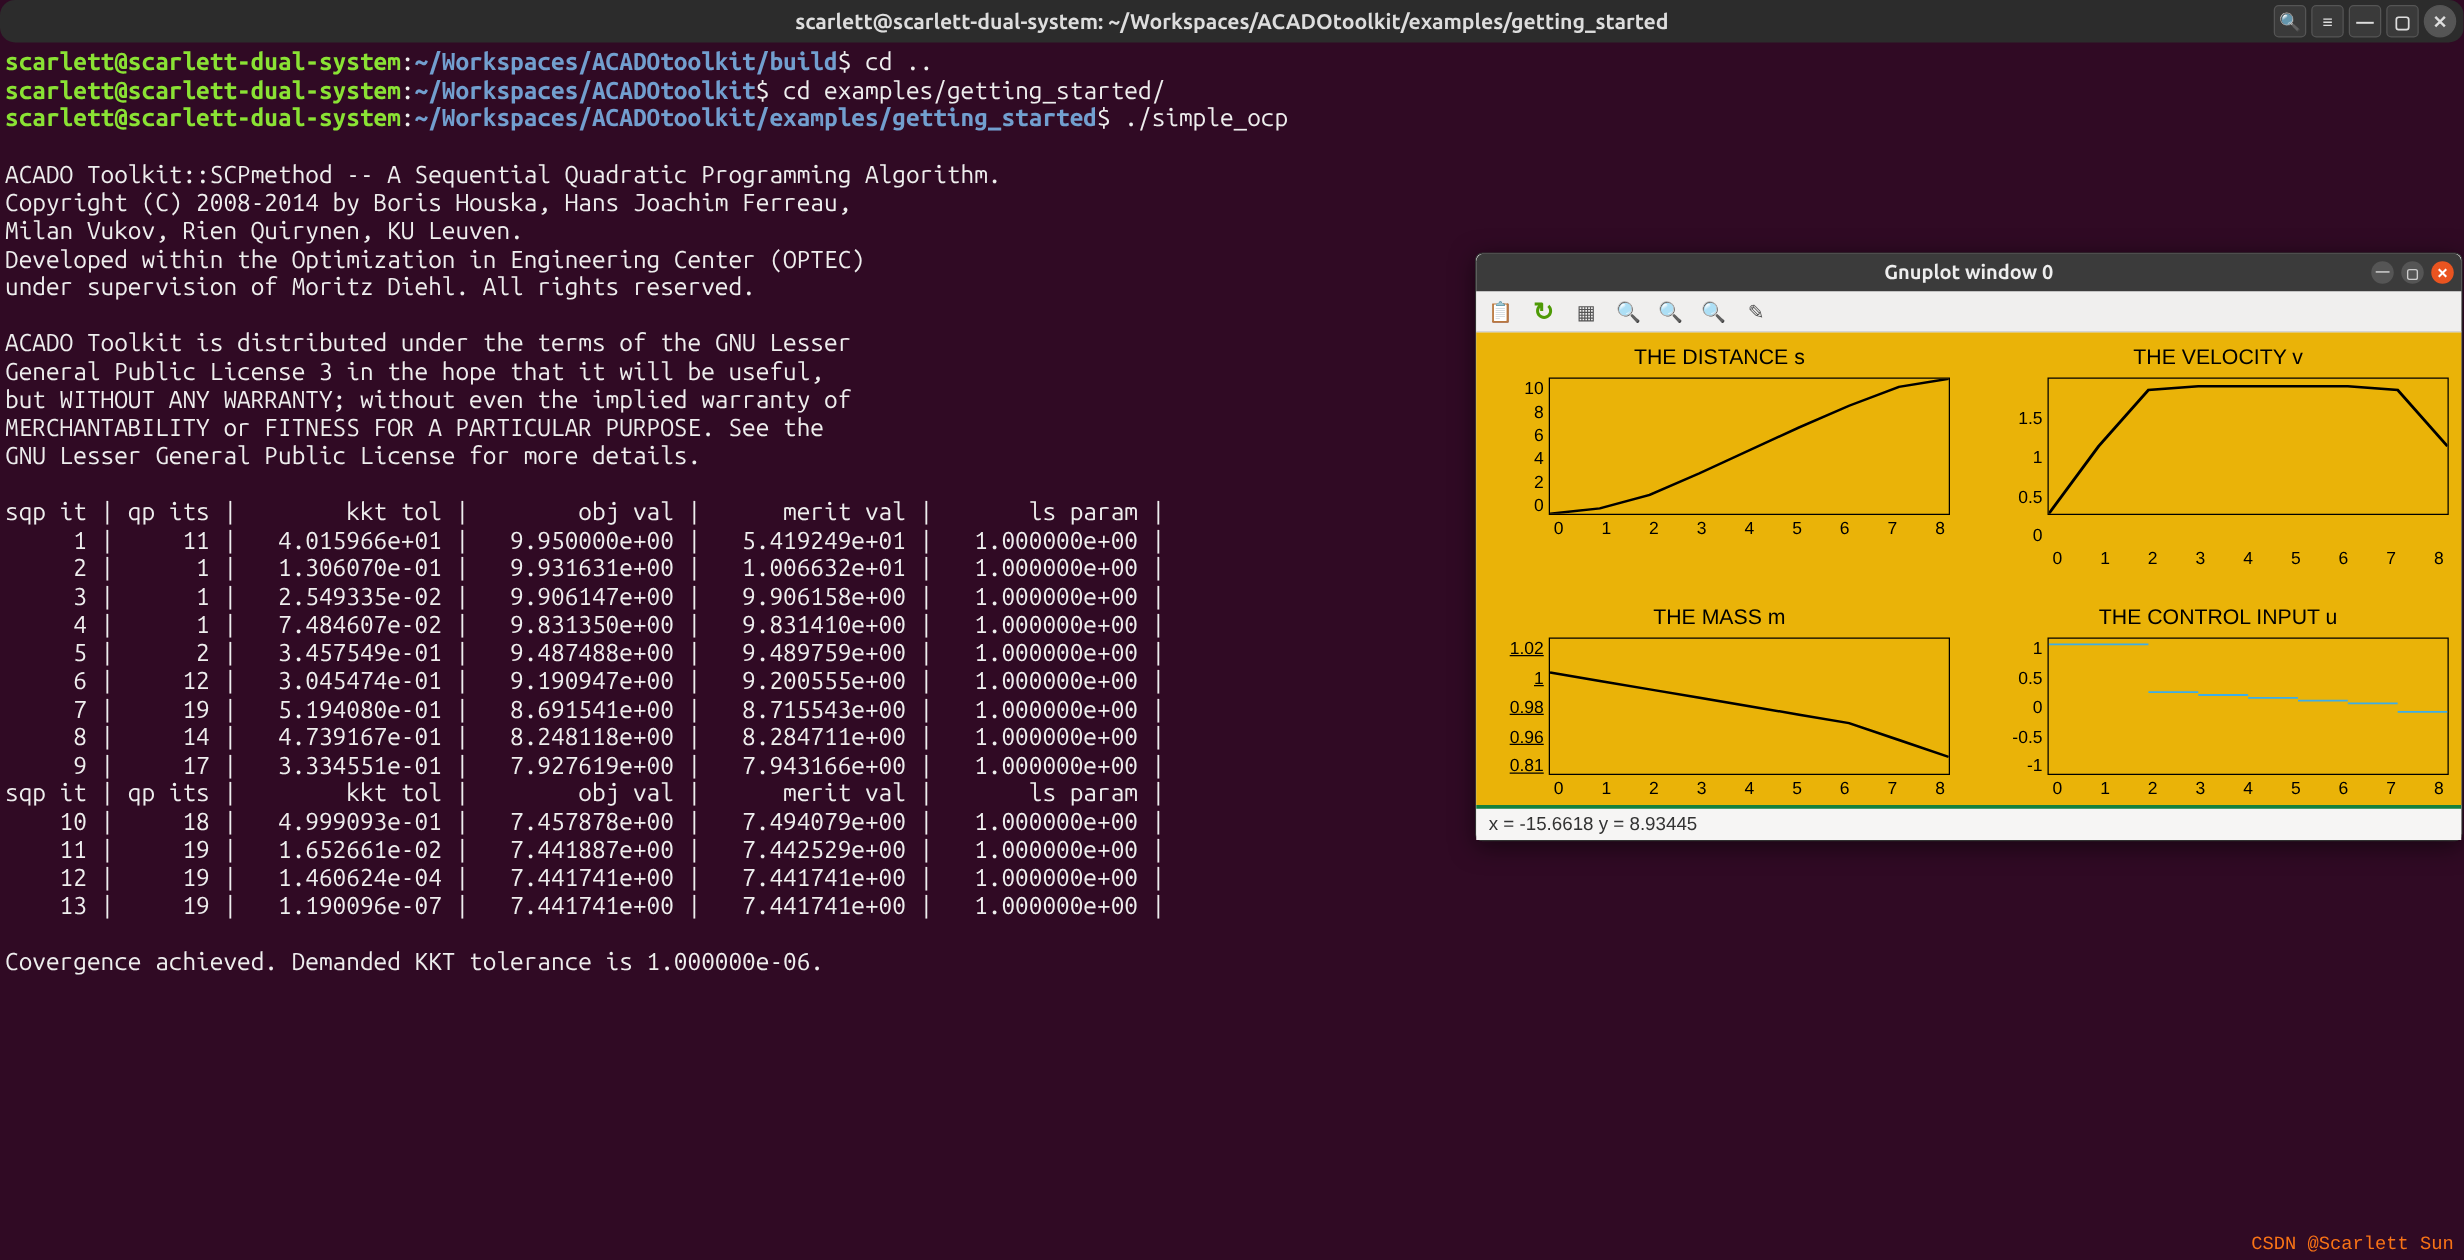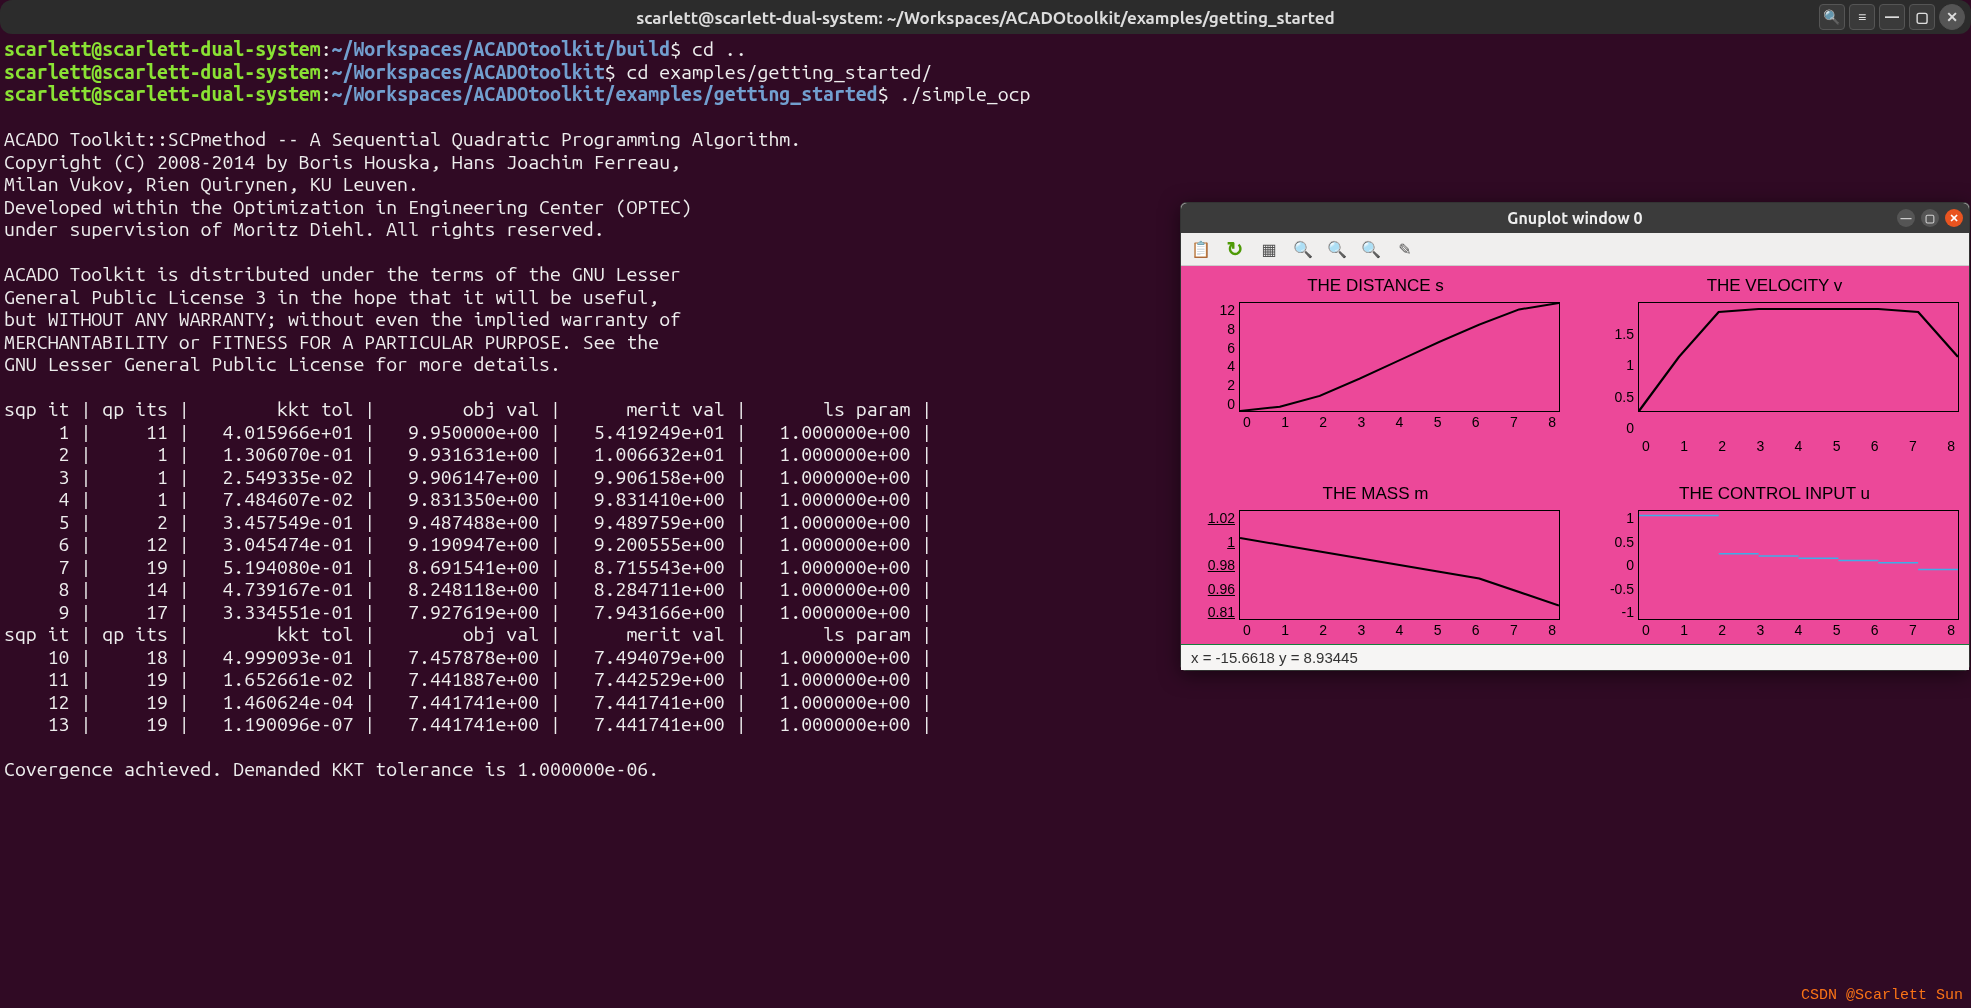--- a/index.html
+++ b/index.html
@@ -93,21 +93,21 @@
   .gp-toolbar {
     background: #f0efee;
     border-bottom: 1px solid #ccc;
     padding: 4px 8px;
     display: flex;
     gap: 10px;
     align-items: center;
   }
   .gp-tool { width: 24px; height: 24px; display:flex; align-items:center; justify-content:center; color:#555; }
   .gp-body {
-    background: #ec4899;
+    background: #eab308;
     padding: 10px 10px 6px 10px;
     display: grid;
     grid-template-columns: 1fr 1fr;
     gap: 30px 30px;
   }
   .gp-chart {
     position: relative;
   }
   .gp-chart-title {
     text-align: center;
@@ -141,21 +141,21 @@
     color: #000;
     margin-top: 2px;
     font-family: sans-serif;
     padding: 0 4px;
   }
   .gp-status {
     background: #f6f5f4;
     padding: 4px 10px;
     font-size: 15px;
     color: #333;
-    border-top: 1px solid #15803d;
+    border-top: 3px solid #15803d;
     font-family: sans-serif;
   }
   svg.plot { position: absolute; inset: 0; width: 100%; height: 100%; }
   .watermark {
     position: absolute;
     right: 8px;
     bottom: 4px;
     color: #f97316;
     font-size: 15px;
     font-family: Liberation Mono, monospace;
@@ -225,21 +225,21 @@
     <div class="gp-tool">🔍</div>
     <div class="gp-tool">🔍</div>
     <div class="gp-tool">🔍</div>
     <div class="gp-tool">✎</div>
   </div>
   <div class="gp-body" id="gp-body">
       <div class="gp-chart">
         <div class="gp-chart-title">THE DISTANCE s</div>
         <div class="gp-plotarea">
           <div class="gp-yticks" style="height: 110px; width: 48px;">
-            <span>12</span>
+            <span>10</span>
             <span>8</span>
             <span>6</span>
             <span>4</span>
             <span>2</span>
             <span>0</span>
           </div>
           <div class="gp-axes" style="height: 110px;">
             <svg class="plot" viewBox="0 0 265 110" preserveAspectRatio="none">
               <path d="M 0 110 L 33.125 105.6 L 66.25 94.6 L 99.375 77 L 132.5 58.3 L 165.625 39.599999999999994 L 198.75 22 L 231.875 6.599999999999994 L 265 0 " fill="none" stroke="#000" stroke-width="2"></path>
             </svg>

